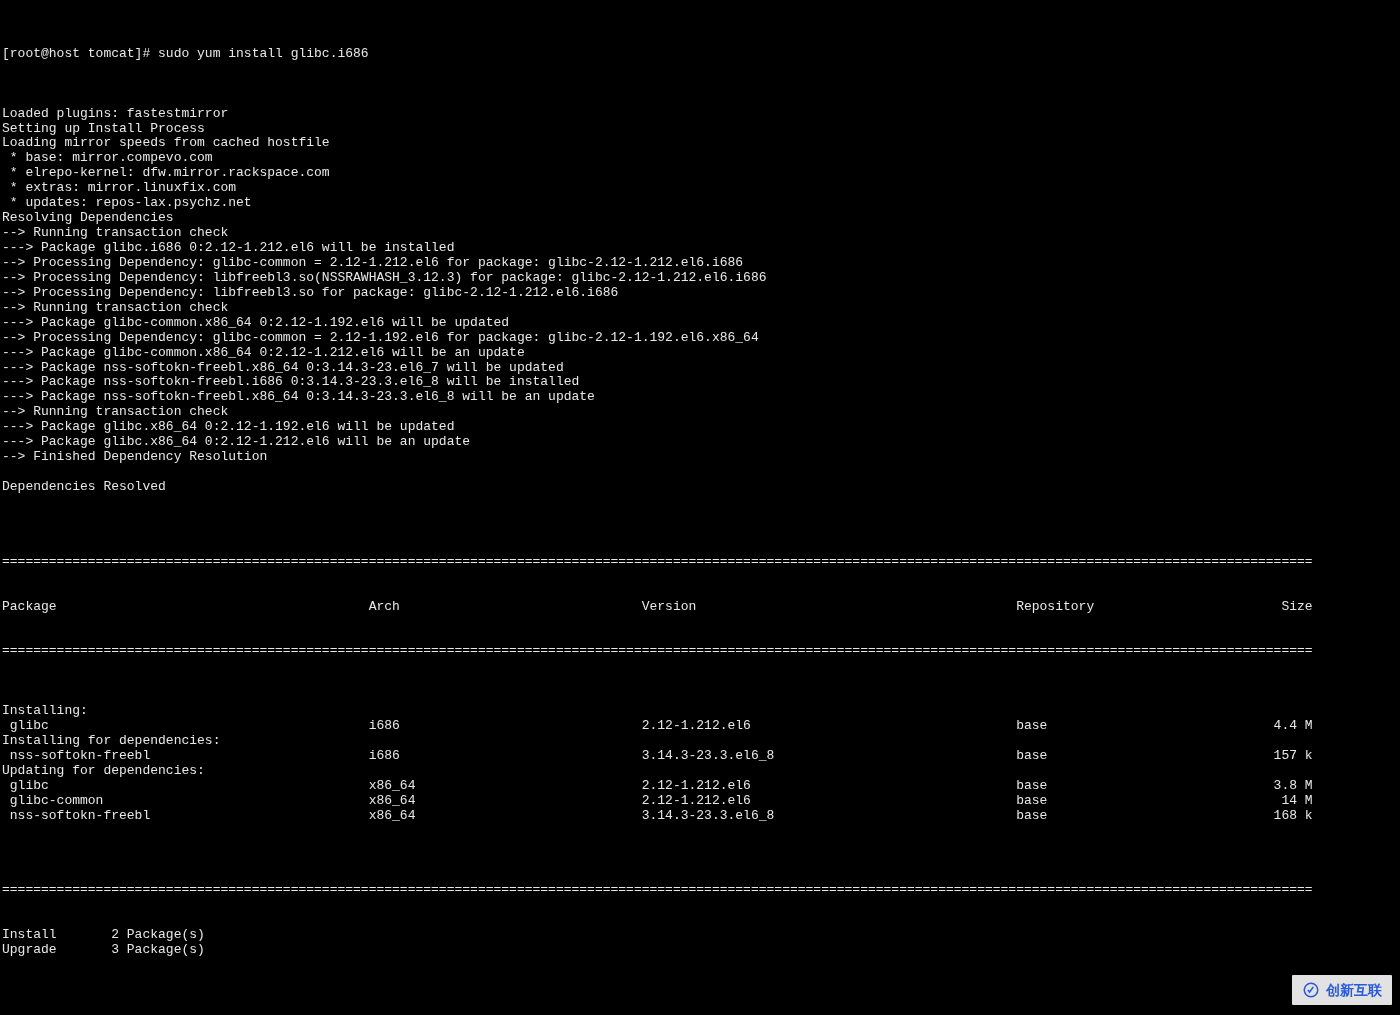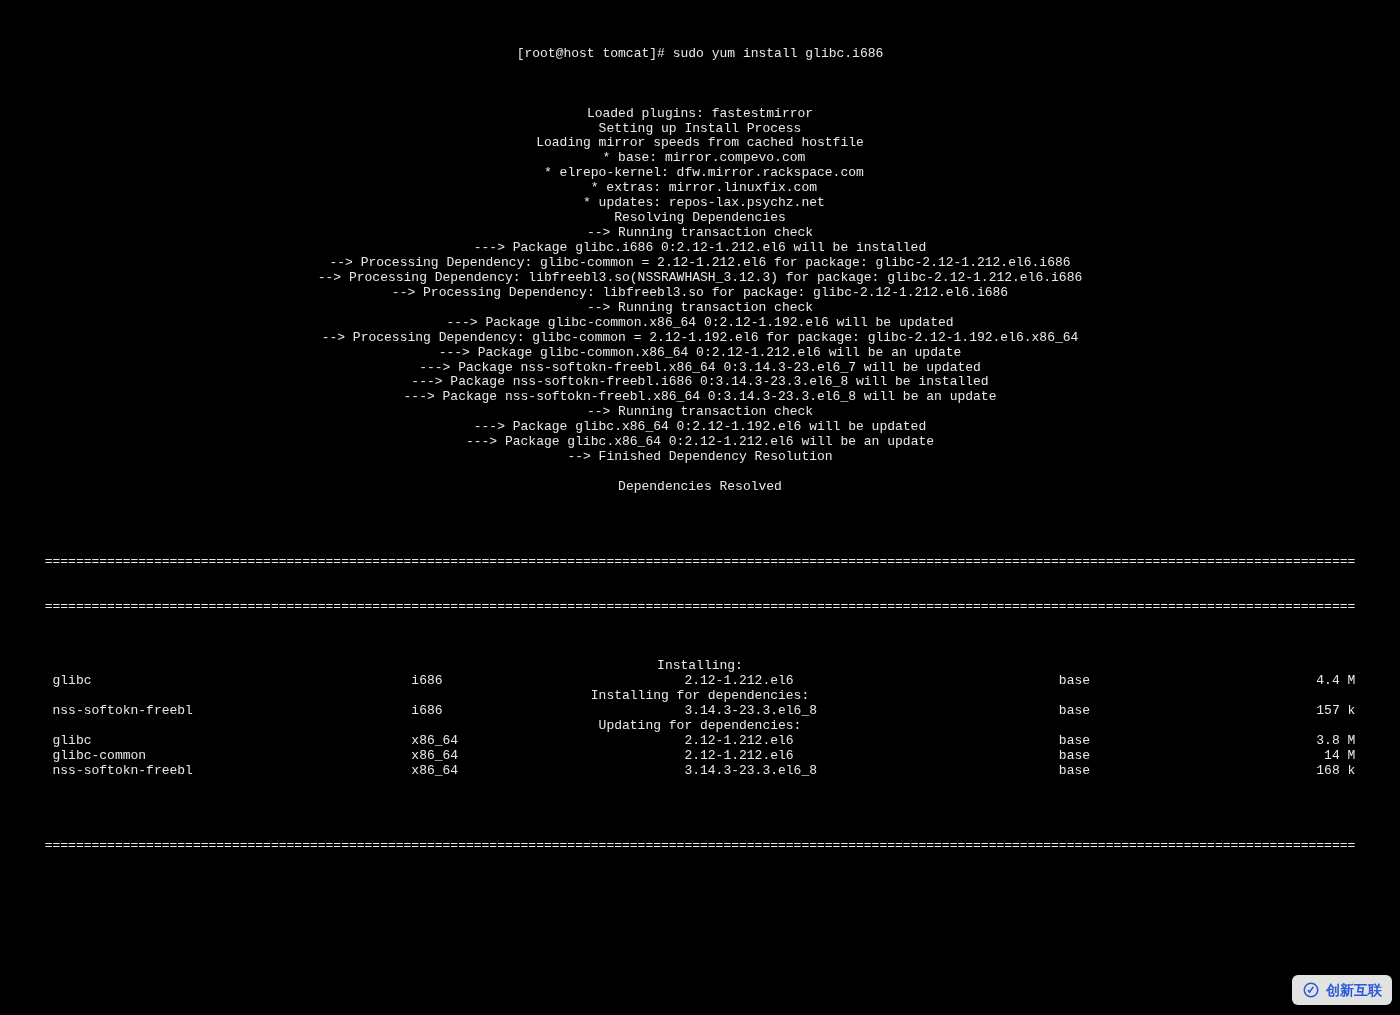--- a/index.html
+++ b/index.html
@@ -11,58 +11,60 @@
     font-size: 13px;
     line-height: 1.15;
     width: 1400px;
     height: 1015px;
     overflow: hidden;
   }
   .terminal {
     padding: 2px 2px;
     white-space: pre;
   }
-  .line { white-space: pre; text-align: center; }
+  .line { white-space: pre; }
   .hr-dbl {
     letter-spacing: 0;
     white-space: pre;
     overflow: hidden;
   }
   .watermark {
     position: fixed;
     right: 8px;
     bottom: 10px;
     background: rgba(245,245,245,0.92);
     color: #2a5bd7;
     font-family: Arial, sans-serif;
     font-size: 14px;
     font-weight: 600;
     padding: 6px 10px;
-    border-radius: 6px;
+    border-radius: 1px;
     display: flex;
     align-items: center;
     gap: 6px;
   }
   .watermark svg { display:block; }
 </style>
 </head>
 <body>
 
 <div class="terminal">
 
   <div class="line"><span>[root@host tomcat]# </span><span>sudo yum install glibc.i686</span></div>
 
   <div id="preamble"><div class="line">Loaded plugins: fastestmirror</div><div class="line">Setting up Install Process</div><div class="line">Loading mirror speeds from cached hostfile</div><div class="line"> * base: mirror.compevo.com</div><div class="line"> * elrepo-kernel: dfw.mirror.rackspace.com</div><div class="line"> * extras: mirror.linuxfix.com</div><div class="line"> * updates: repos-lax.psychz.net</div><div class="line">Resolving Dependencies</div><div class="line">--&gt; Running transaction check</div><div class="line">---&gt; Package glibc.i686 0:2.12-1.212.el6 will be installed</div><div class="line">--&gt; Processing Dependency: glibc-common = 2.12-1.212.el6 for package: glibc-2.12-1.212.el6.i686</div><div class="line">--&gt; Processing Dependency: libfreebl3.so(NSSRAWHASH_3.12.3) for package: glibc-2.12-1.212.el6.i686</div><div class="line">--&gt; Processing Dependency: libfreebl3.so for package: glibc-2.12-1.212.el6.i686</div><div class="line">--&gt; Running transaction check</div><div class="line">---&gt; Package glibc-common.x86_64 0:2.12-1.192.el6 will be updated</div><div class="line">--&gt; Processing Dependency: glibc-common = 2.12-1.192.el6 for package: glibc-2.12-1.192.el6.x86_64</div><div class="line">---&gt; Package glibc-common.x86_64 0:2.12-1.212.el6 will be an update</div><div class="line">---&gt; Package nss-softokn-freebl.x86_64 0:3.14.3-23.el6_7 will be updated</div><div class="line">---&gt; Package nss-softokn-freebl.i686 0:3.14.3-23.3.el6_8 will be installed</div><div class="line">---&gt; Package nss-softokn-freebl.x86_64 0:3.14.3-23.3.el6_8 will be an update</div><div class="line">--&gt; Running transaction check</div><div class="line">---&gt; Package glibc.x86_64 0:2.12-1.192.el6 will be updated</div><div class="line">---&gt; Package glibc.x86_64 0:2.12-1.212.el6 will be an update</div><div class="line">--&gt; Finished Dependency Resolution</div><div class="line">&nbsp;</div><div class="line">Dependencies Resolved</div><div class="line">&nbsp;</div></div>
 
   <div class="line hr-dbl">========================================================================================================================================================================</div>
+  <div class="line" id="header-row">Package                                        Arch                               Version                                         Repository                        Size</div>
   <div class="line hr-dbl">========================================================================================================================================================================</div>
 
   <div id="sections"><div class="line">Installing:</div><div class="line"> glibc                                         i686                               2.12-1.212.el6                                  base                             4.4 M</div><div class="line">Installing for dependencies:</div><div class="line"> nss-softokn-freebl                            i686                               3.14.3-23.3.el6_8                               base                             157 k</div><div class="line">Updating for dependencies:</div><div class="line"> glibc                                         x86_64                             2.12-1.212.el6                                  base                             3.8 M</div><div class="line"> glibc-common                                  x86_64                             2.12-1.212.el6                                  base                              14 M</div><div class="line"> nss-softokn-freebl                            x86_64                             3.14.3-23.3.el6_8                               base                             168 k</div><div class="line">&nbsp;</div></div>
 
   <div class="line hr-dbl">========================================================================================================================================================================</div>
+  <div id="txn-summary"><div class="line">Install       2 Package(s)</div><div class="line">Upgrade       3 Package(s)</div></div>
   
 
   
   
   
 
   
 
 </div>
 

